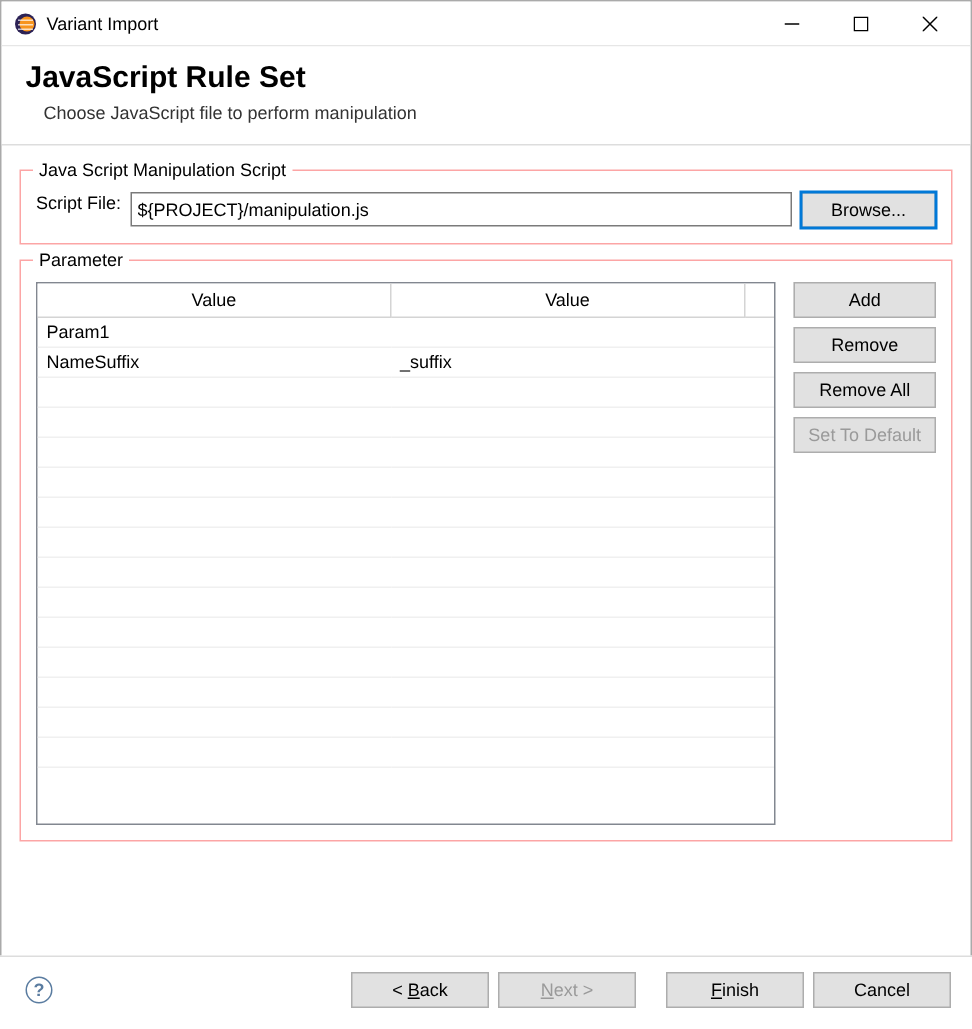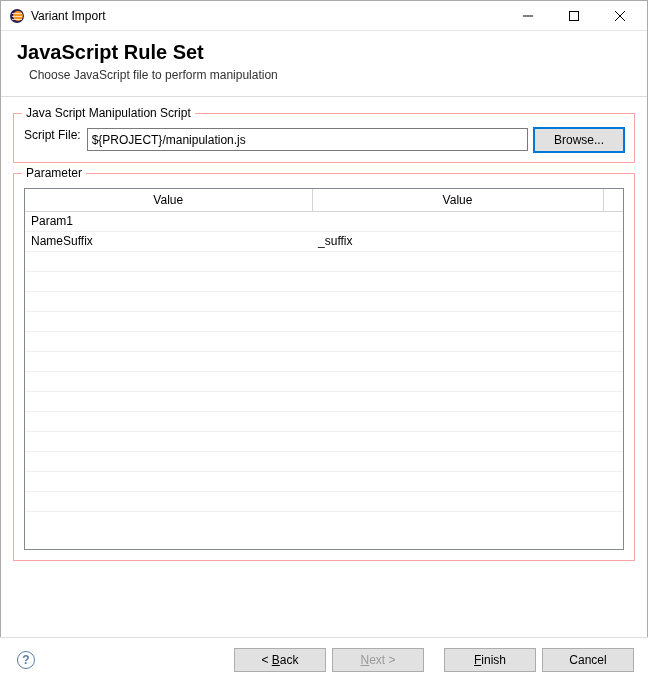--- a/index.html
+++ b/index.html
@@ -322,20 +322,26 @@
                 <td></td>
               </tr>
             <tr class="empty">
                 <td>.</td>
                 <td></td>
                 <td></td>
               </tr>
           </tbody>
         </table>
       </div>
+      <div class="param-btns">
+        <button class="btn">Add</button>
+        <button class="btn">Remove</button>
+        <button class="btn">Remove All</button>
+        <button class="btn disabled">Set To Default</button>
+      </div>
     </div>
   </div>
 
 </div>
 
 <div class="footer">
   <div class="help">
     <span class="help-circle">?</span>
   </div>
   <div class="spacer"></div>

